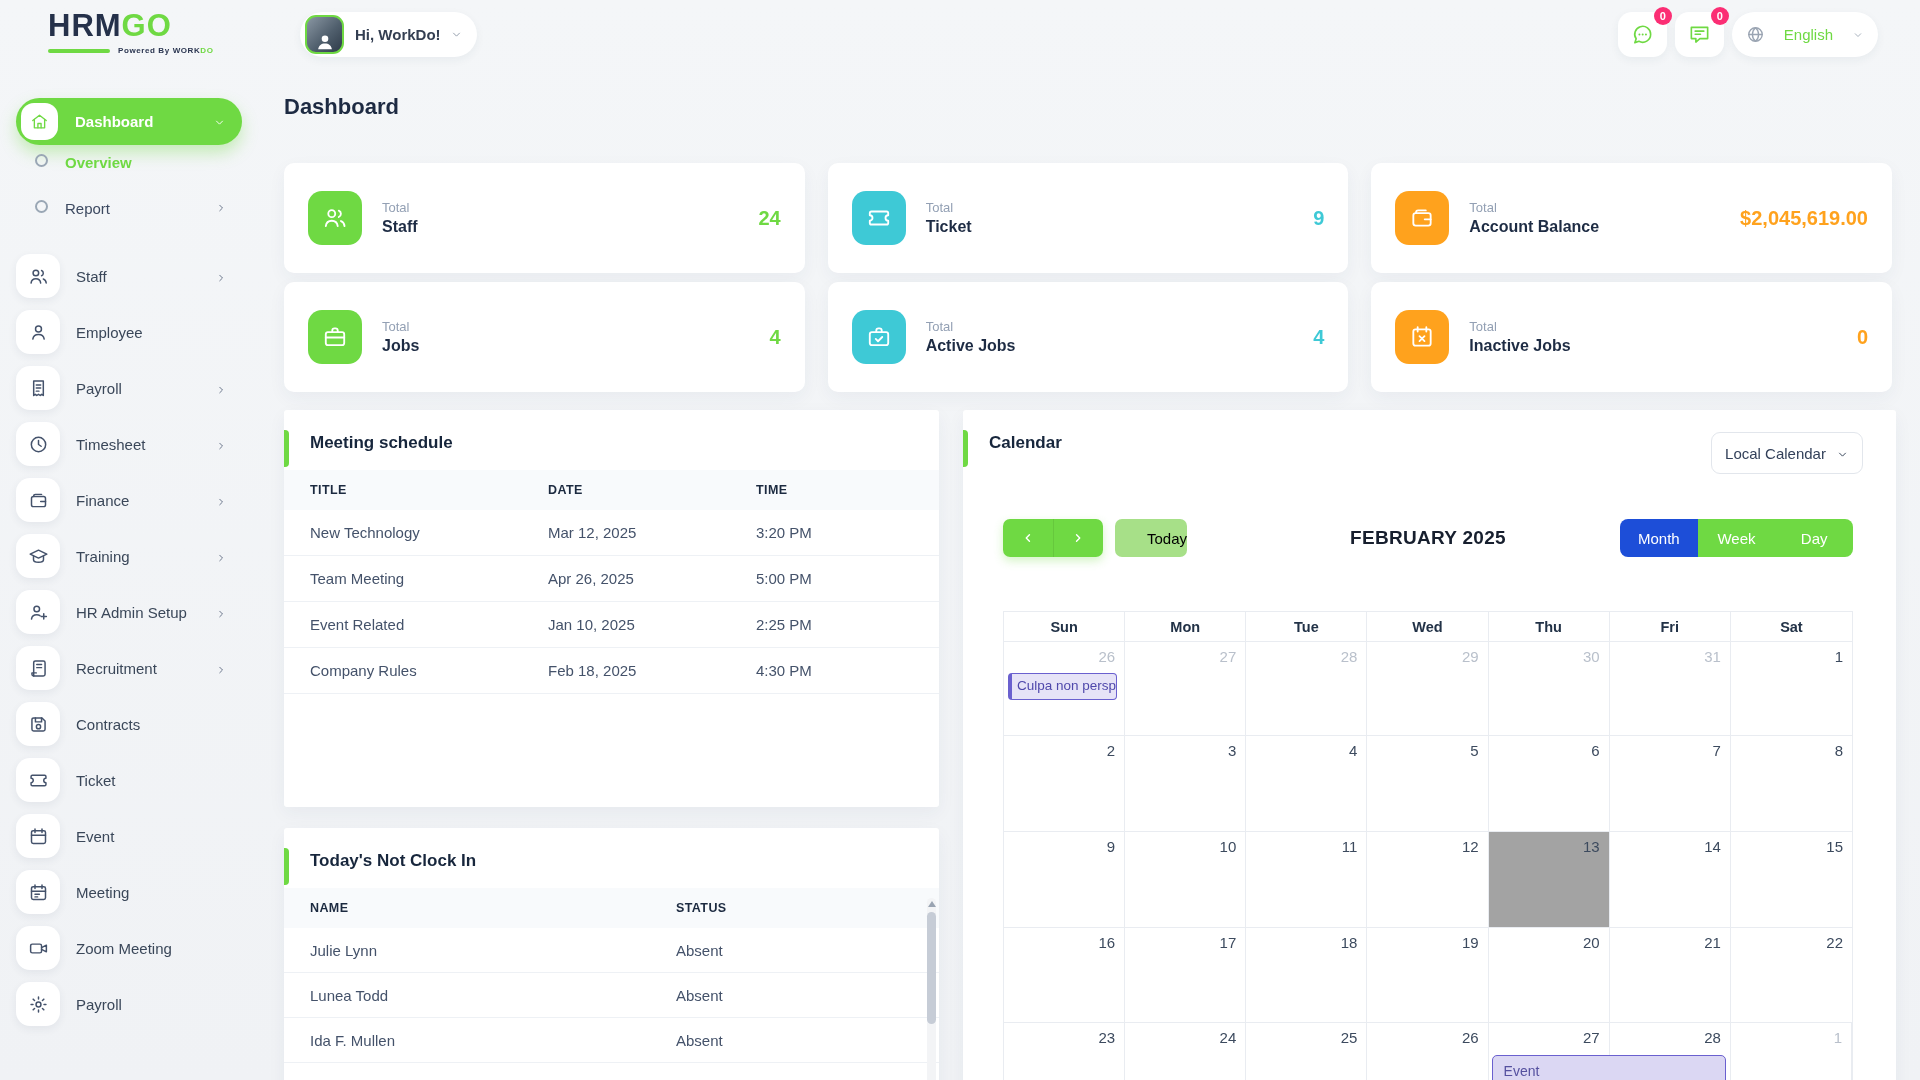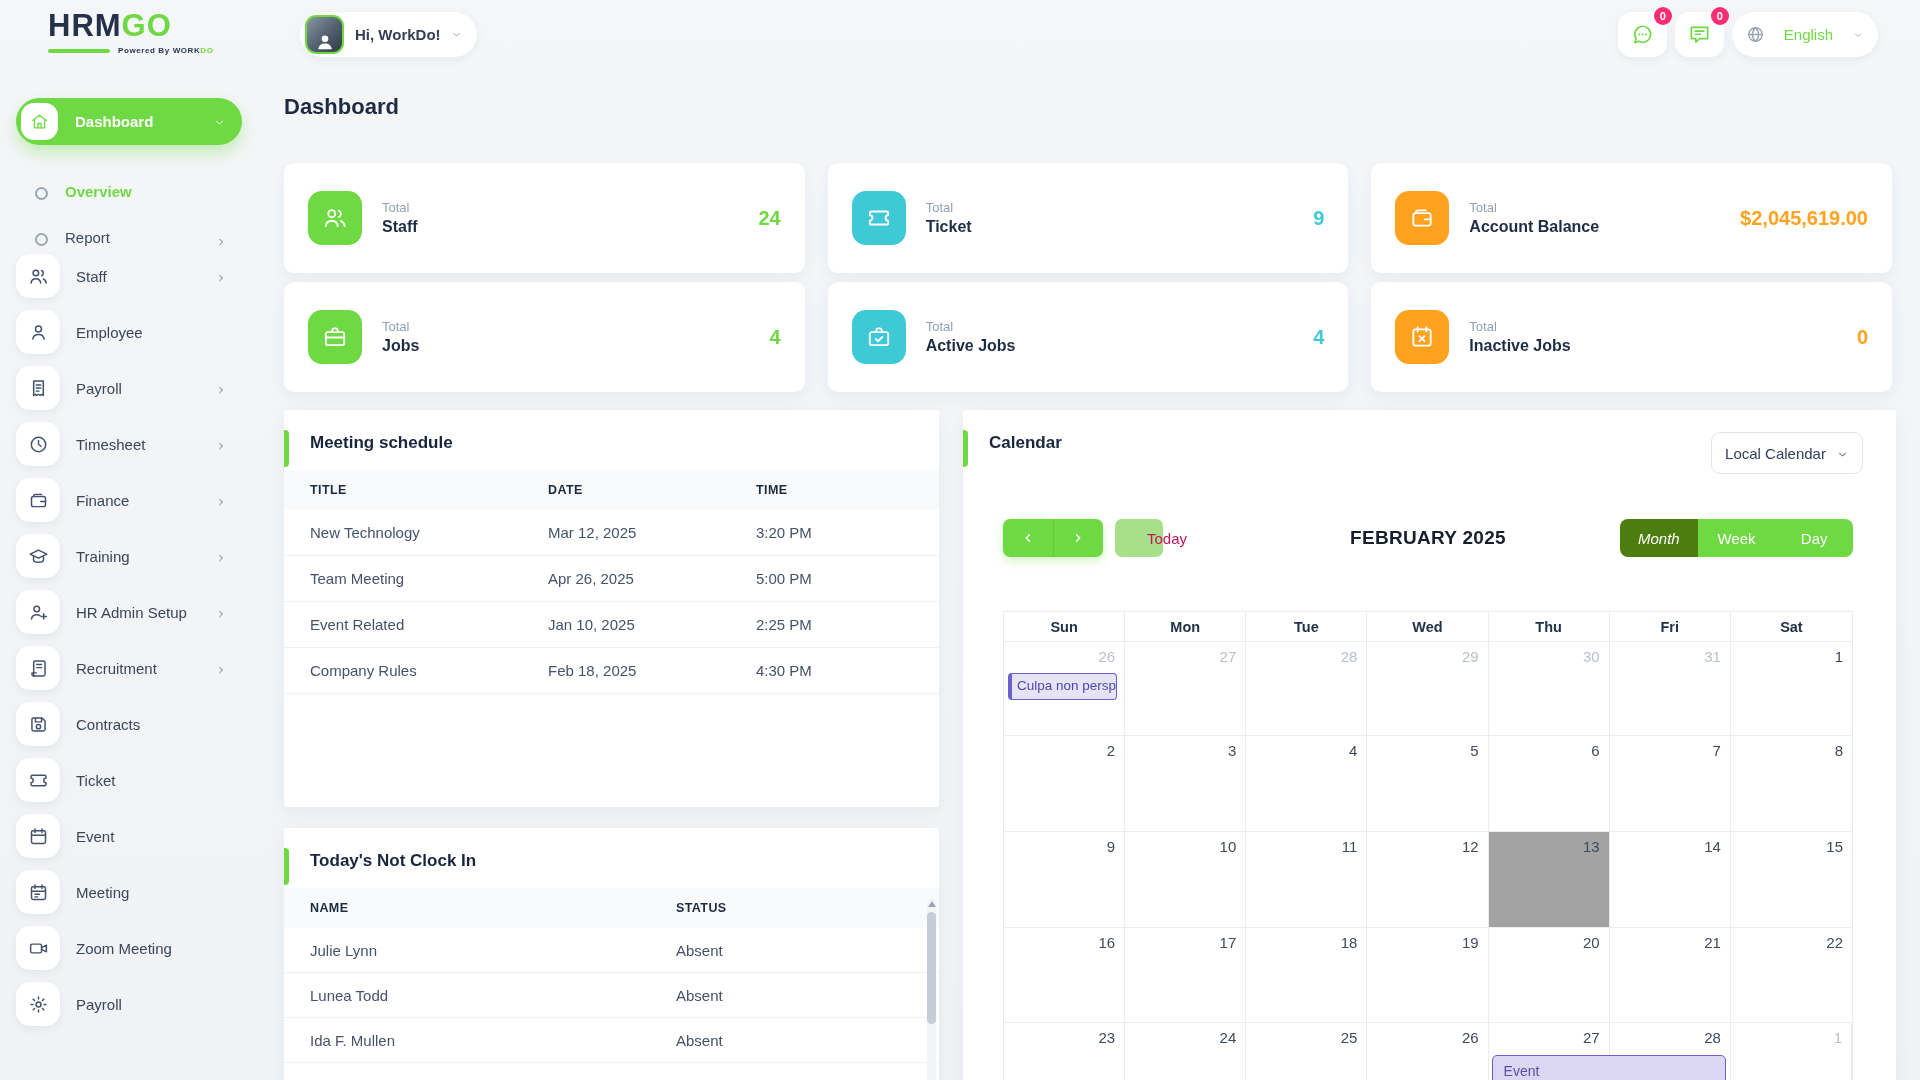--- a/index.html
+++ b/index.html
@@ -33,21 +33,21 @@
   .lang-chev{width:12px;height:12px;color:#9aa4b2;}
 
   
   .sidebar{position:absolute;left:16px;top:98px;width:226px;}
   .dash-pill{height:47px;border-radius:24px;background:#6fd943;display:flex;align-items:center;padding:0 16px 0 5px;box-shadow:0 8px 16px rgba(111,217,67,.35);cursor:pointer;}
   .dash-pill .icon-box{width:37px;height:37px;border-radius:13px;background:#fff;display:flex;align-items:center;justify-content:center;color:#6fd943;}
   .dash-pill .icon-box .icon{width:19px;height:19px;}
   .dash-label{margin-left:17px;color:#fff;font-size:15px;font-weight:700;}
   .dash-chev{margin-left:auto;width:13px;height:13px;color:#fff;}
   .sub-items{margin-top:9px;}
-  .sub-row{height:46px;display:flex;align-items:flex-end;padding-left:19px;cursor:pointer;}
+  .sub-row{height:46px;display:flex;align-items:flex-start;padding-left:19px;cursor:pointer;}
   .bullet{width:9px;height:9px;border-radius:50%;border:2px solid #9aa7b5;background:transparent;}
   .bullet.active{border-color:#9aa7b5;}
   .sub-label{margin-left:17px;font-size:15px;color:#3c4960;}
   .sub-row.active .sub-label{color:#6fd943;font-weight:700;}
   .sub-chev{margin-left:auto;margin-right:15px;width:12px;height:12px;color:#55627a;}
   .menu{margin-top:2px;}
   .menu-item{height:56px;display:flex;align-items:center;cursor:pointer;}
   .m-icon{width:44px;height:44px;border-radius:14px;background:#fff;box-shadow:0 3px 9px rgba(40,60,90,.07);display:flex;align-items:center;justify-content:center;color:#44526b;flex:none;}
   .m-icon svg{width:21px;height:21px;}
   .m-label{margin-left:16px;font-size:15px;color:#3a4759;}
@@ -84,25 +84,25 @@
 
   
   .calendar-panel{left:963px;top:410px;width:933px;height:700px;}
   .cal-select{position:absolute;right:33px;top:22px;width:152px;height:42px;background:#fff;border:1px solid #e2e6ec;border-radius:9px;display:flex;align-items:center;justify-content:center;gap:10px;font-size:15px;color:#33415a;cursor:pointer;font-family:inherit;}
   .cal-select .icon{width:13px;height:13px;color:#2b3950;}
   .cal-toolbar{position:absolute;left:40px;right:43px;top:109px;height:38px;display:flex;align-items:center;}
   .nav-group{display:flex;width:100px;height:38px;border-radius:7px;overflow:hidden;box-shadow:0 4px 10px rgba(111,217,67,.3);}
   .nav-btn{flex:1;background:#6fd943;border:0;color:#fff;display:flex;align-items:center;justify-content:center;cursor:pointer;}
   .nav-btn:first-child{border-right:1px solid rgba(0,0,0,.08);}
   .nav-btn .icon{width:14px;height:14px;}
-  .today-btn{margin-left:12px;width:48px;height:38px;background:#a7e088;border:0;border-radius:7px;color:#be185d;font-size:15px;cursor:default;font-family:inherit;padding-left:32px;}
+  .today-btn{margin-left:12px;width:72px;height:38px;background:#a7e088;border:0;border-radius:7px;color:#000000;font-size:15px;cursor:default;font-family:inherit;padding-left:32px;}
   .cal-month{position:absolute;left:0;right:0;text-align:center;font-size:19px;font-weight:700;color:#171f2e;letter-spacing:.3px;}
   .view-group{margin-left:auto;display:flex;width:233px;height:38px;border-radius:8px;overflow:hidden;}
   .view-btn{flex:1;border:0;background:#6fd943;color:#fff;font-size:15px;cursor:pointer;font-family:inherit;}
-  .view-btn.active{background:#4d7c0f;font-style:italic;}
+  .view-btn.active{background:#1d4ed8;}
   .cal-grid{position:absolute;left:40px;right:43px;top:201px;bottom:0;border:1px solid #e9ecf1;border-bottom:0;}
   .dow-row{display:grid;grid-template-columns:repeat(7,1fr);height:29px;border-bottom:1px solid #e9ecf1;}
   .dow-cell{display:flex;align-items:center;justify-content:center;font-size:14.5px;font-weight:700;color:#223247;border-right:1px solid #e9ecf1;}
   .dow-cell:last-child{border-right:0;}
   .cal-week{position:relative;display:grid;grid-template-columns:repeat(7,1fr);}
   .cal-cell{position:relative;border-right:1px solid #e9ecf1;border-bottom:1px solid #e9ecf1;cursor:pointer;}
   .cal-cell:last-child{border-right:0;}
   .cal-date{position:absolute;top:6px;right:9px;font-size:15px;color:#3c4a5e;}
   .cal-cell.muted .cal-date{color:#b9c0cb;}
   .cal-cell.today{background:#a3a3a3;}

